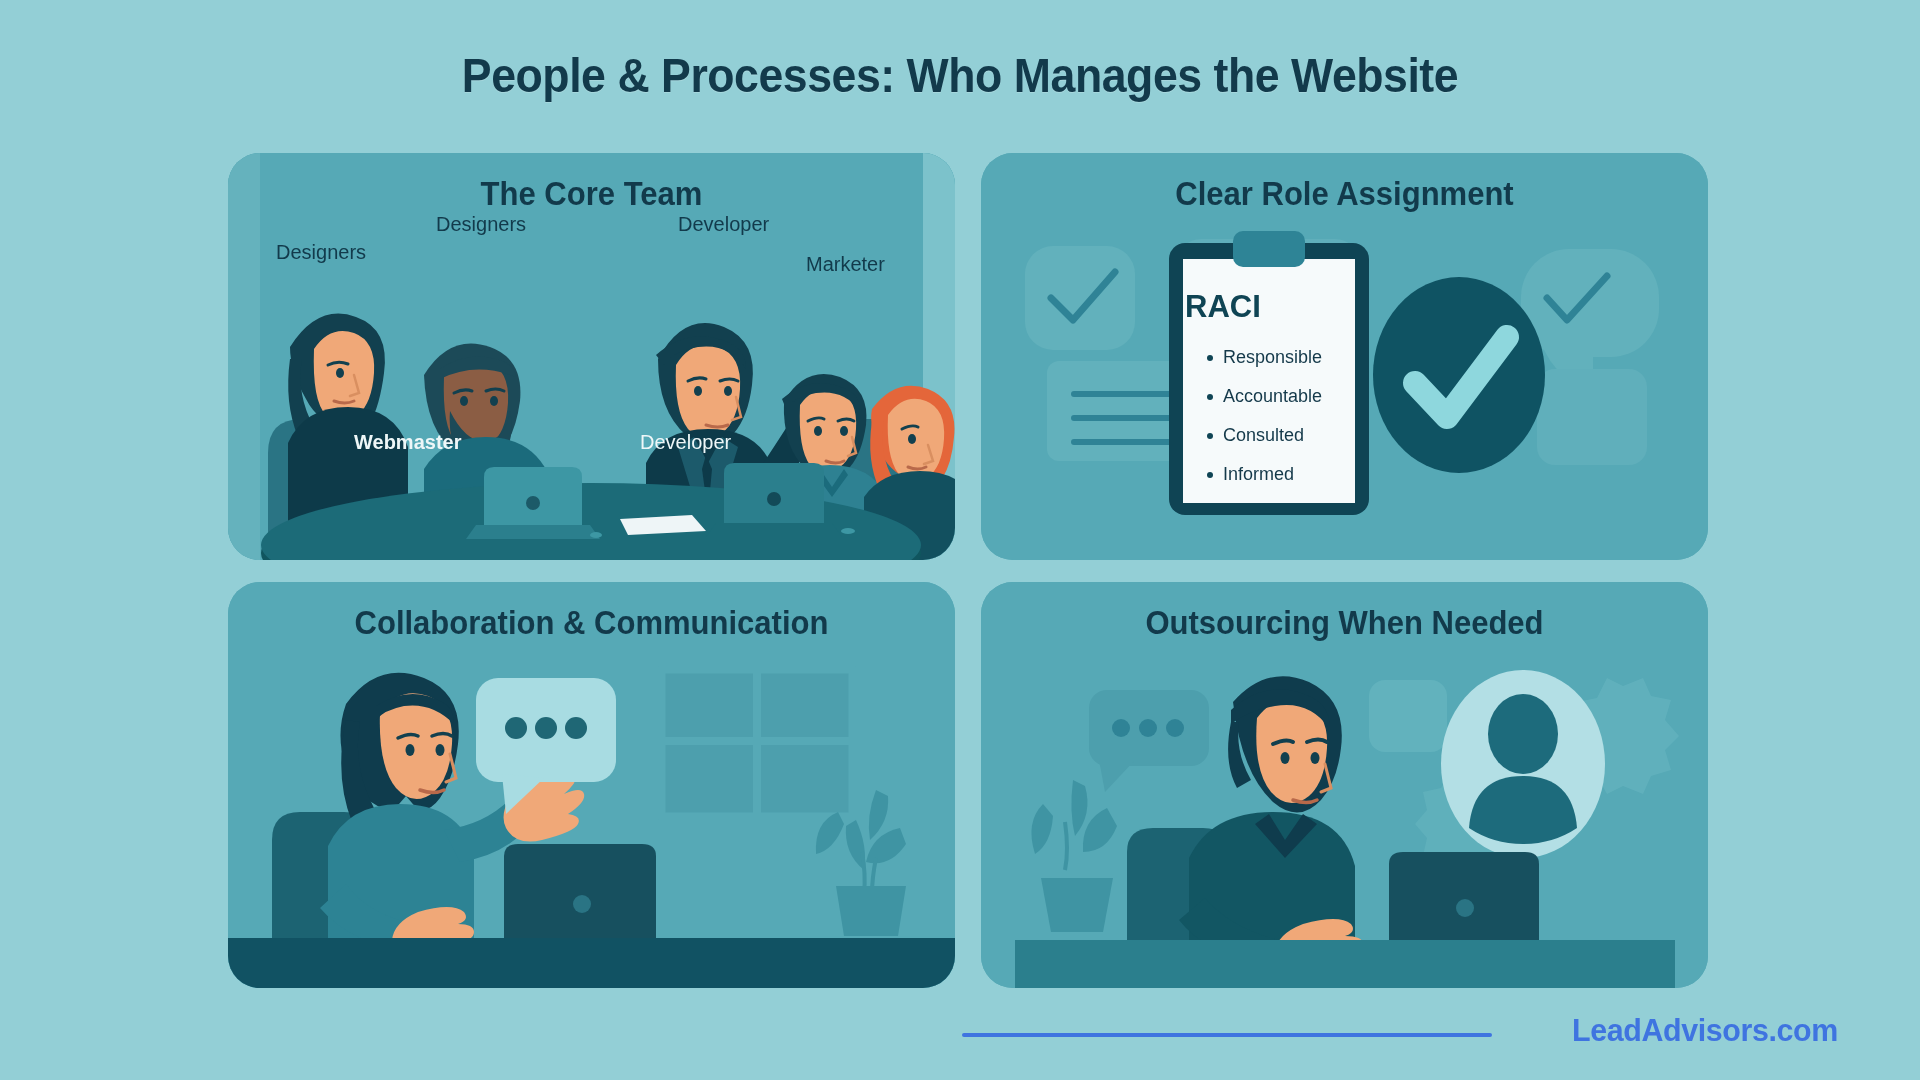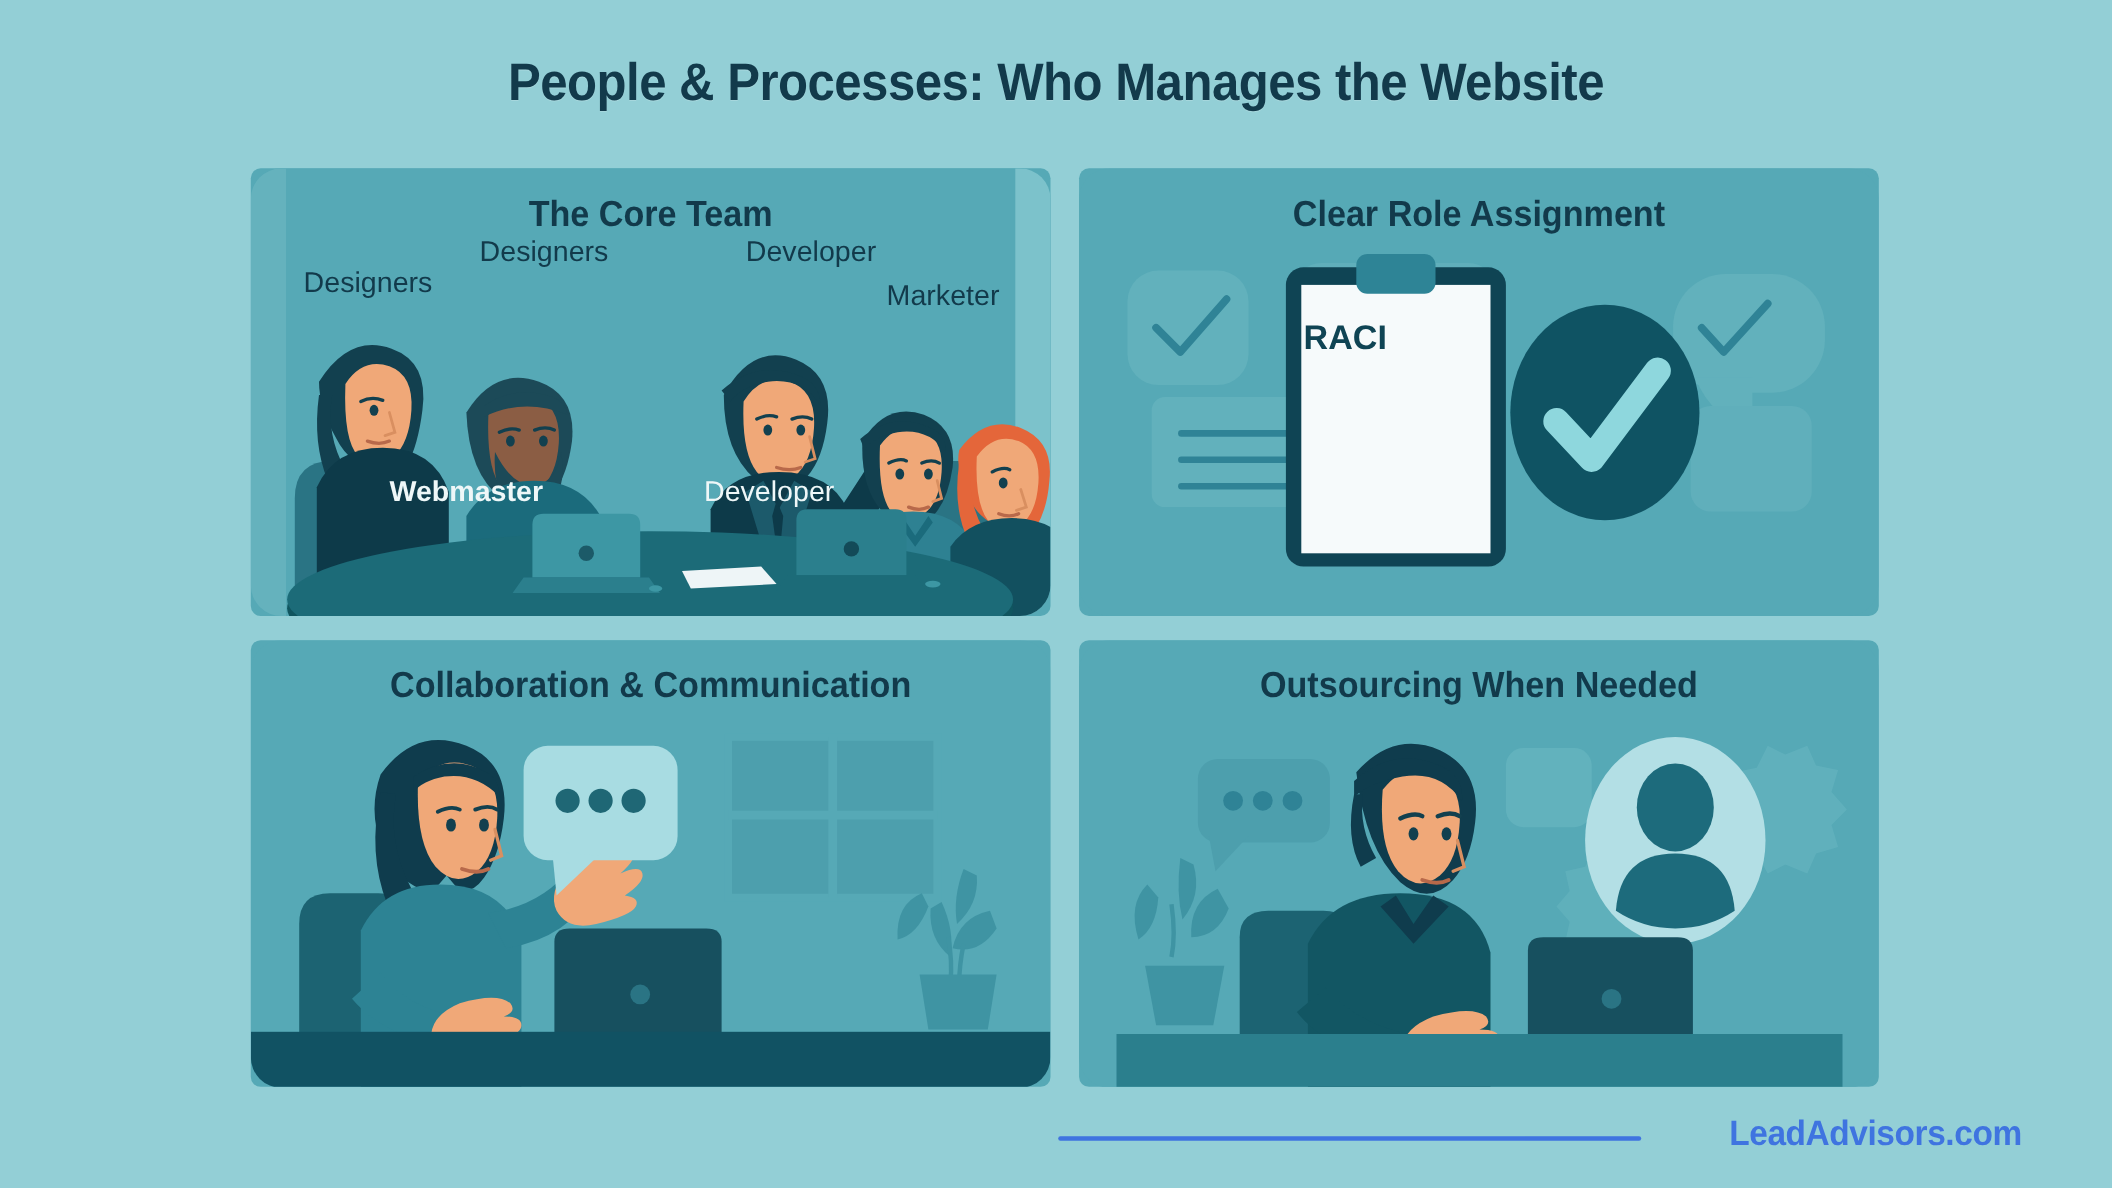--- a/index.html
+++ b/index.html
@@ -27,40 +27,40 @@
     left:228px; top:153px;
     width:1480px; height:835px;
     display:grid;
     grid-template-columns:1fr 1fr;
     grid-template-rows:1fr 1fr;
     gap:22px 26px;
   }
   .panel{
     position:relative;
     background:#56a9b6;
-    border-radius:9px;
+    border-radius:32px;
     overflow:hidden;
   }
   .panel-title{
     position:absolute;
     left:0; right:0; top:22px;
     text-align:center;
     font-size:33px;
     font-weight:bold;
     color:#123a4b;
     transform:scaleX(0.94);
     z-index:9;
   }
   .scene{ position:absolute; inset:0; }
   svg.scene{ display:block; }
 
   
   .role-label{
     position:absolute;
-    font-size:26px;
+    font-size:20px;
     color:#123a4b;
     white-space:nowrap;
     z-index:8;
     text-align:right;
   }
   .role-label.light{ color:#eef7f8; }
 
   
   .footer{
     position:absolute;
@@ -255,20 +255,38 @@
           <rect x="202" y="106" width="172" height="244" fill="#f6fafb"></rect>
           <rect x="252" y="78" width="72" height="36" rx="10" fill="#2e8496"></rect>
         </g>
       </g>
     </svg>
 
     <div class="panel-title">Clear Role Assignment</div>
 
     <div style="position:absolute; left:204px; top:108px; width:204px; z-index:10;">
       <div style="font-size:31px; font-weight:bold; color:#0f4454; margin-top:28px;">RACI</div>
+      <div style="margin-top:22px; padding-left:22px;">
+        <div style="display:flex; align-items:center; gap:10px; margin-bottom:18px;">
+          <span style="width:6px;height:6px;border-radius:50%;background:#0f4454;display:inline-block;flex:0 0 auto;"></span>
+          <span style="font-size:18px;color:#14394a;">Responsible</span>
+        </div>
+        <div style="display:flex; align-items:center; gap:10px; margin-bottom:18px;">
+          <span style="width:6px;height:6px;border-radius:50%;background:#0f4454;display:inline-block;flex:0 0 auto;"></span>
+          <span style="font-size:18px;color:#14394a;">Accountable</span>
+        </div>
+        <div style="display:flex; align-items:center; gap:10px; margin-bottom:18px;">
+          <span style="width:6px;height:6px;border-radius:50%;background:#0f4454;display:inline-block;flex:0 0 auto;"></span>
+          <span style="font-size:18px;color:#14394a;">Consulted</span>
+        </div>
+        <div style="display:flex; align-items:center; gap:10px;">
+          <span style="width:6px;height:6px;border-radius:50%;background:#0f4454;display:inline-block;flex:0 0 auto;"></span>
+          <span style="font-size:18px;color:#14394a;">Informed</span>
+        </div>
+      </div>
     </div>
   </div>
 
   <div class="panel">
     <svg class="scene" viewBox="0 0 727 407" preserveAspectRatio="none">
       <defs>
           <clipPath id="p3clip">
             <rect x="0" y="0" width="727" height="407" rx="28"></rect>
           </clipPath>
         </defs>

